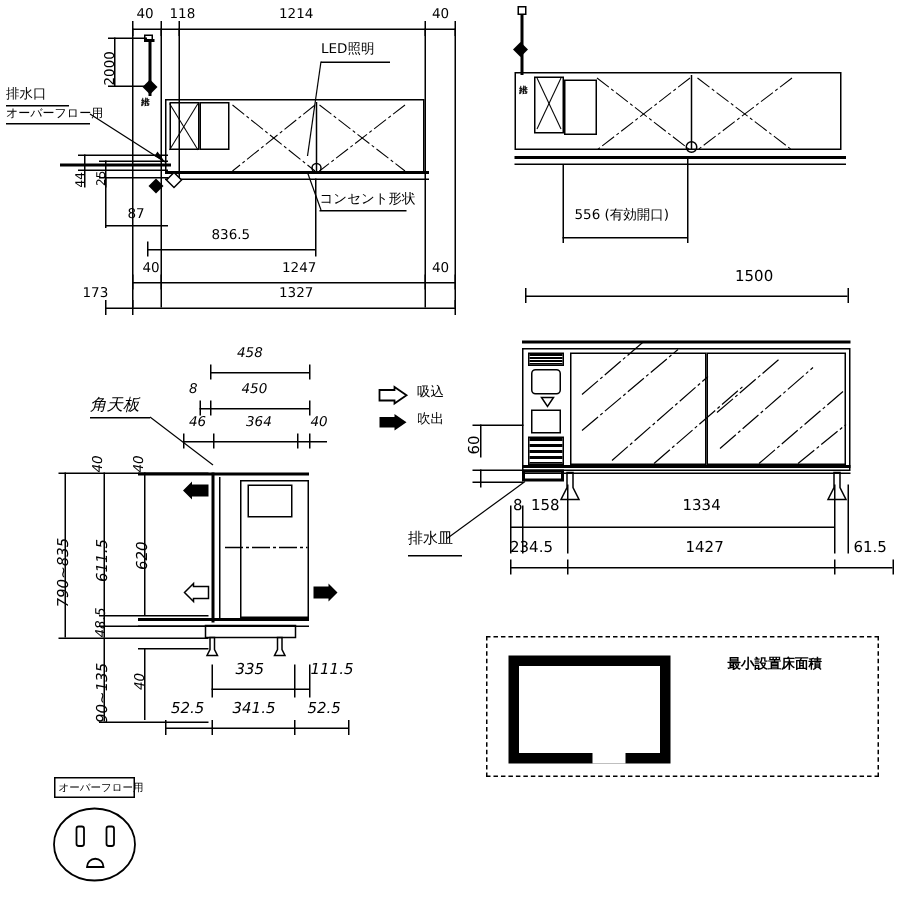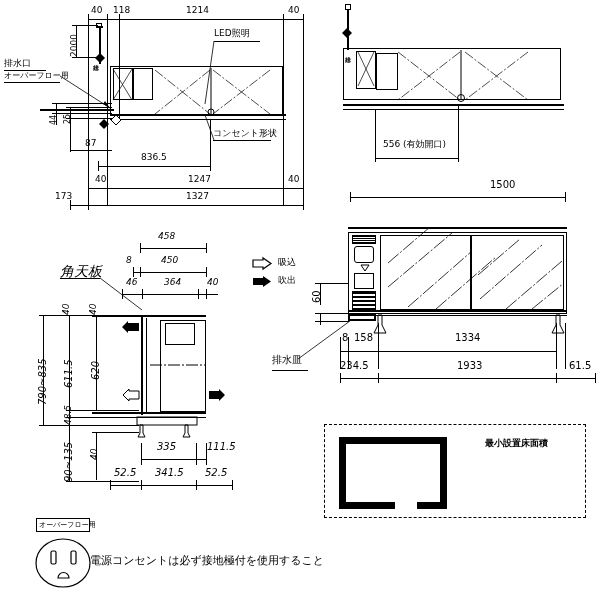--- a/index.html
+++ b/index.html
@@ -189,21 +189,21 @@
 
   <div class="abs dt" style="left:126px;top:58px;">46</div>
   <div class="abs dt" style="left:164px;top:58px;">364</div>
   <div class="abs dt" style="left:207px;top:58px;">40</div>
   <div class="ln hl" style="left:122px;top:74px;width:96px;"></div>
   <div class="ln vl" style="left:122px;top:69px;height:10px;"></div>
   <div class="ln vl" style="left:142px;top:69px;height:10px;"></div>
   <div class="ln vl" style="left:198px;top:69px;height:10px;"></div>
   <div class="ln vl" style="left:206px;top:69px;height:10px;"></div>
 
-  <div class="abs jp" style="left:60px;top:44px;font-size:14px;">角天板</div>
+  <div class="abs jp" style="left:60px;top:44px;font-size:11px;">角天板</div>
   <div class="ln hl" style="left:60px;top:58px;width:40px;"></div>
   <svg class="abs" style="left:100px;top:58px;" width="44" height="34">
       <line x1="0" y1="0" x2="42" y2="32" stroke="#000" stroke-width="0.8"></line>
     </svg>
 
   <div class="abs rot dt" style="left:62px;top:95px;transform:rotate(-90deg);font-size:9px;">40</div>
   <div class="abs rot dt" style="left:89px;top:95px;transform:rotate(-90deg);font-size:9px;">40</div>
   <div class="abs rot dt10" style="left:38px;top:185px;transform:rotate(-90deg);">790~835</div>
   <div class="abs rot dt10" style="left:64px;top:168px;transform:rotate(-90deg);">611.5</div>
   <div class="abs rot dt10" style="left:91px;top:160px;transform:rotate(-90deg);">620</div>
@@ -337,21 +337,21 @@
   <div class="abs dt10" style="left:44px;top:158px;">158</div>
   <div class="abs dt10" style="left:145px;top:158px;">1334</div>
   <div class="ln hl" style="left:30px;top:176px;width:216px;"></div>
   <div class="ln vl" style="left:30px;top:162px;height:32px;"></div>
   <div class="ln vl" style="left:38px;top:162px;height:32px;"></div>
   <div class="ln vl" style="left:68px;top:148px;height:46px;"></div>
   <div class="ln vl" style="left:246px;top:148px;height:46px;"></div>
   <div class="ln vl" style="left:255px;top:148px;height:46px;"></div>
 
   <div class="abs dt10" style="left:30px;top:186px;">234.5</div>
-  <div class="abs dt10" style="left:147px;top:186px;">1933</div>
+  <div class="abs dt10" style="left:147px;top:186px;">1427</div>
   <div class="abs dt10" style="left:259px;top:186px;">61.5</div>
   <div class="ln hl" style="left:30px;top:203px;width:255px;"></div>
   <div class="ln vl" style="left:30px;top:198px;height:10px;"></div>
   <div class="ln vl" style="left:68px;top:198px;height:10px;"></div>
   <div class="ln vl" style="left:246px;top:198px;height:10px;"></div>
   <div class="ln vl" style="left:285px;top:198px;height:10px;"></div>
 </div>
 <div class="abs jp" style="left:272px;top:355px;font-size:10px;">排水皿</div>
 <div class="ln hl" style="left:272px;top:370px;width:36px;"></div>
 
@@ -364,14 +364,13 @@
 <div class="abs" style="left:0;top:515px;width:310px;height:80px;">
   <div class="box" style="left:36px;top:3px;width:54px;height:14px;">
     <span class="abs jp8" style="left:2px;top:3px;font-size:7px;">オーバーフロー用</span>
   </div>
   <svg class="abs" style="left:34px;top:22px;" width="58" height="52" viewBox="0 0 58 52">
     <ellipse cx="29" cy="26" rx="27" ry="24" fill="none" stroke="#000" stroke-width="1.2"></ellipse>
     <rect x="17" y="14" width="5" height="13" rx="1.5" fill="none" stroke="#000" stroke-width="1.2"></rect>
     <rect x="37" y="14" width="5" height="13" rx="1.5" fill="none" stroke="#000" stroke-width="1.2"></rect>
     <path d="M24,41 a5.5,5.5 0 0 1 11,0 z" fill="none" stroke="#000" stroke-width="1.2"></path>
   </svg>
-  <div class="abs jp" style="left:90px;top:40px;font-size:11px;">電源コンセントは必ず接地極付を使用すること</div>
 </div>
 
 </body></html>

